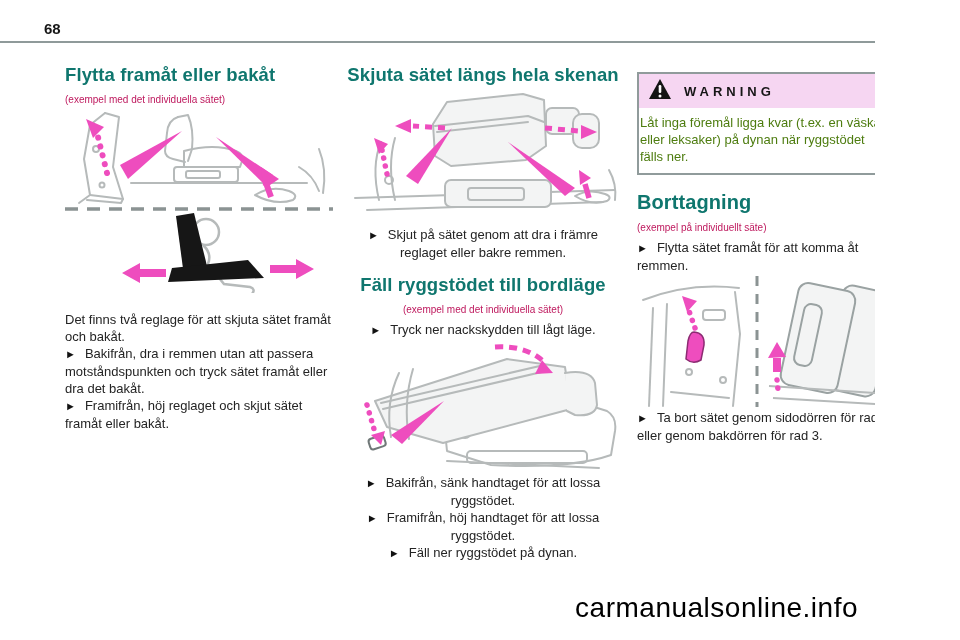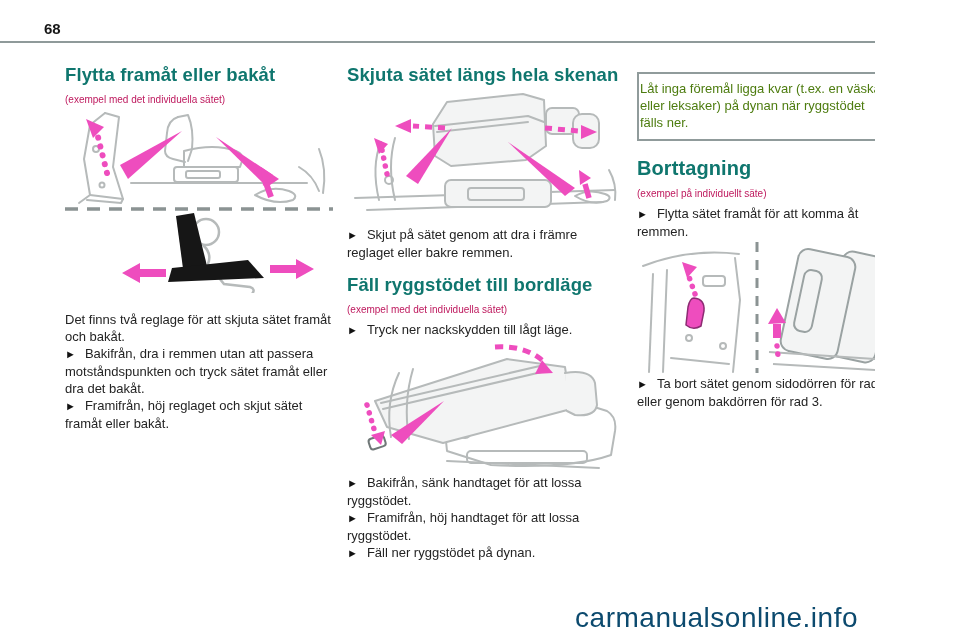--- a/index.html
+++ b/index.html
@@ -2,36 +2,36 @@
 <html><head>
 <meta charset="utf-8">
 <style>
   html,body{margin:0;padding:0;background:#fff;}
   .page{position:relative;width:875px;height:640px;overflow:hidden;background:#fff;
         font-family:"Liberation Sans",sans-serif;color:#232323;}
   .page-number{position:absolute;left:44px;top:20px;font-size:15px;font-weight:bold;color:#161616;}
   .top-rule{position:absolute;left:0;top:41px;width:960px;height:2px;background:#8f9a9a;}
   .col{position:absolute;top:63px;width:272px;}
   .col1{left:65px;}
-  .col2{left:347px;}
+  .col2{left:347px;text-align:center;}
   .col3{left:637px;}
   h1,h2{font-size:18.5px;line-height:23px;font-weight:bold;color:#0f766e;margin:0;letter-spacing:.1px;}
   .nowrap{white-space:nowrap;}
   .subtitle{font-size:10px;line-height:15px;margin:6px 0 0 0;color:#be185d;}
   .body{font-size:13px;line-height:17px;margin:0;color:#242424;}
   .mt2{margin-top:18px;}.mt4{margin-top:4px;}.mt6{margin-top:6px;}.mt8{}
   .mt10{margin-top:10px;}.mt12{margin-top:12px;}.mt16{margin-top:16px;}
   .arr{font-size:11px;margin-right:9px;color:#111;}
   .fig{margin:0;line-height:0;}
   .warnbox{margin-top:9px;border:2px solid #909b9b;width:261px;}
   .warnhead{display:flex;align-items:center;gap:12px;background:#f6d6f2;padding:5px 9px;height:24px;}
   .warntitle{font-size:13px;font-weight:bold;letter-spacing:4px;color:#161616;}
   .warnbody{font-size:13px;line-height:17px;padding:6px 9px 8px 1px;color:#4d7c0f;}
   .h-bort{font-size:20px;}
-  .watermark{position:absolute;right:17px;bottom:6px;font-size:28px;color:#0c4a6e;letter-spacing:.5px;}
+  .watermark{position:absolute;right:17px;bottom:16px;font-size:28px;color:#000000;letter-spacing:.5px;}
 </style>
 </head>
 <body>
 
 <div class="page">
   <div class="page-number">68</div>
   <div class="top-rule"></div>
 
   <div class="col col1">
     <h1 class="nowrap">Flytta framåt eller bakåt</h1>
@@ -155,20 +155,30 @@
       </svg>
     </div>
 
     <p class="body mt8"><span class="arr">►</span><span>Bakifrån, sänk handtaget för att lossa ryggstödet.</span></p>
     <p class="body"><span class="arr">►</span><span>Framifrån, höj handtaget för att lossa ryggstödet.</span></p>
     <p class="body"><span class="arr">►</span><span>Fäll ner ryggstödet på dynan.</span></p>
   </div>
 
   <div class="col col3">
     <div class="warnbox">
+      <div class="warnhead">
+        <span>
+          <svg width="24" height="22" viewBox="0 0 24 22">
+            <polygon points="12,1 23,21 1,21" fill="#141414"></polygon>
+            <rect x="10.7" y="7" width="2.6" height="8" rx="1.2" fill="#fff"></rect>
+            <circle cx="12" cy="18" r="1.5" fill="#fff"></circle>
+          </svg>
+        </span>
+        <span class="warntitle">WARNING</span>
+      </div>
       <div class="warnbody">Låt inga föremål ligga kvar (t.ex. en väska eller leksaker) på dynan när ryggstödet fälls ner.</div>
     </div>
 
     <h1 class="h-bort nowrap mt16">Borttagning</h1>
     <p class="subtitle">(exempel på individuellt säte)</p>
     <p class="body mt4"><span class="arr">►</span><span>Flytta sätet framåt för att komma åt remmen.</span></p>
 
     <div class="fig mt6">
       <svg width="268" height="135" viewBox="0 0 268 135">
         <g stroke="#b6baba" stroke-width="2" fill="none" stroke-linecap="round" stroke-linejoin="round">

